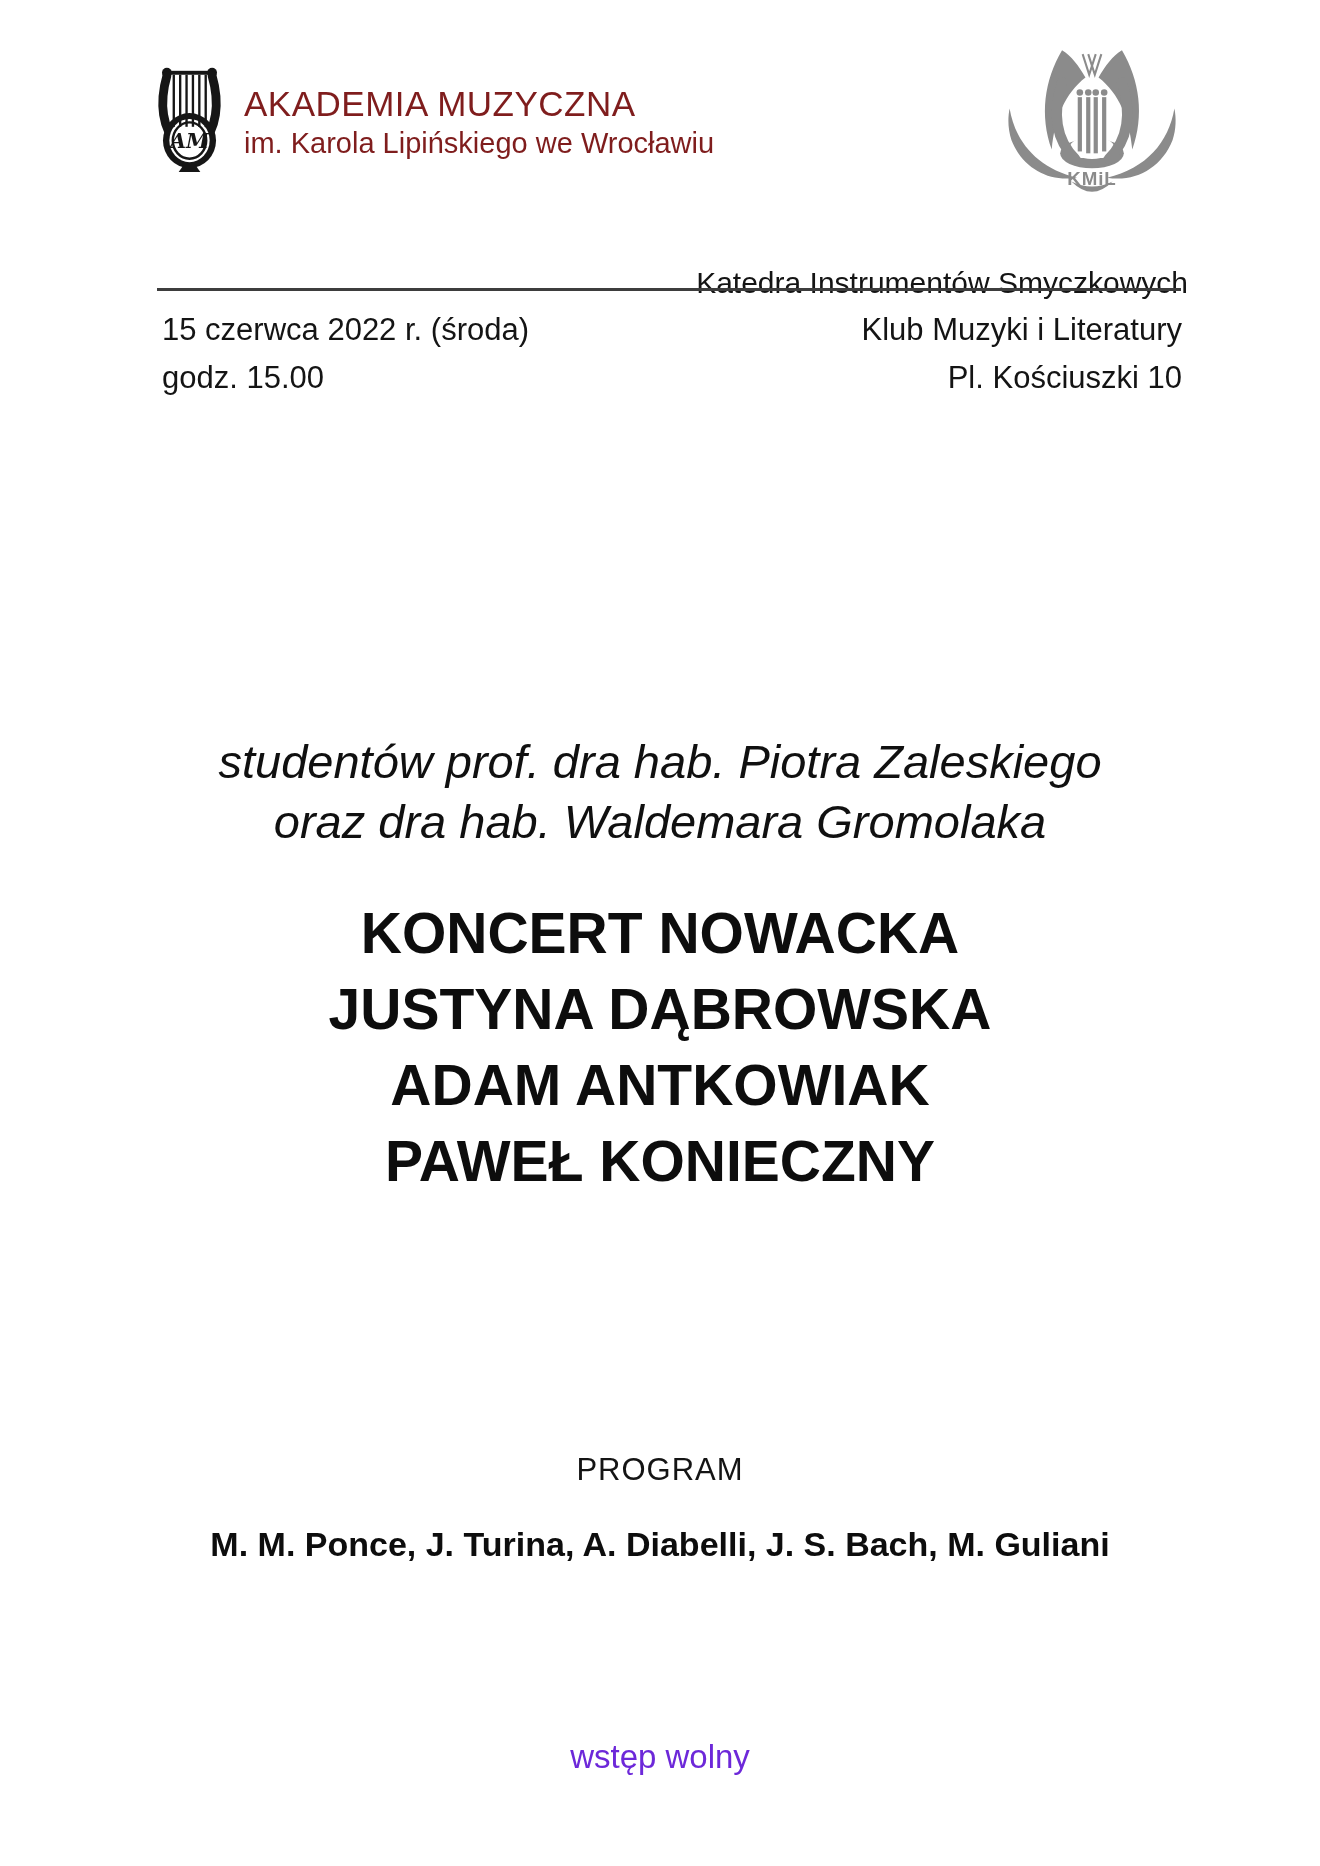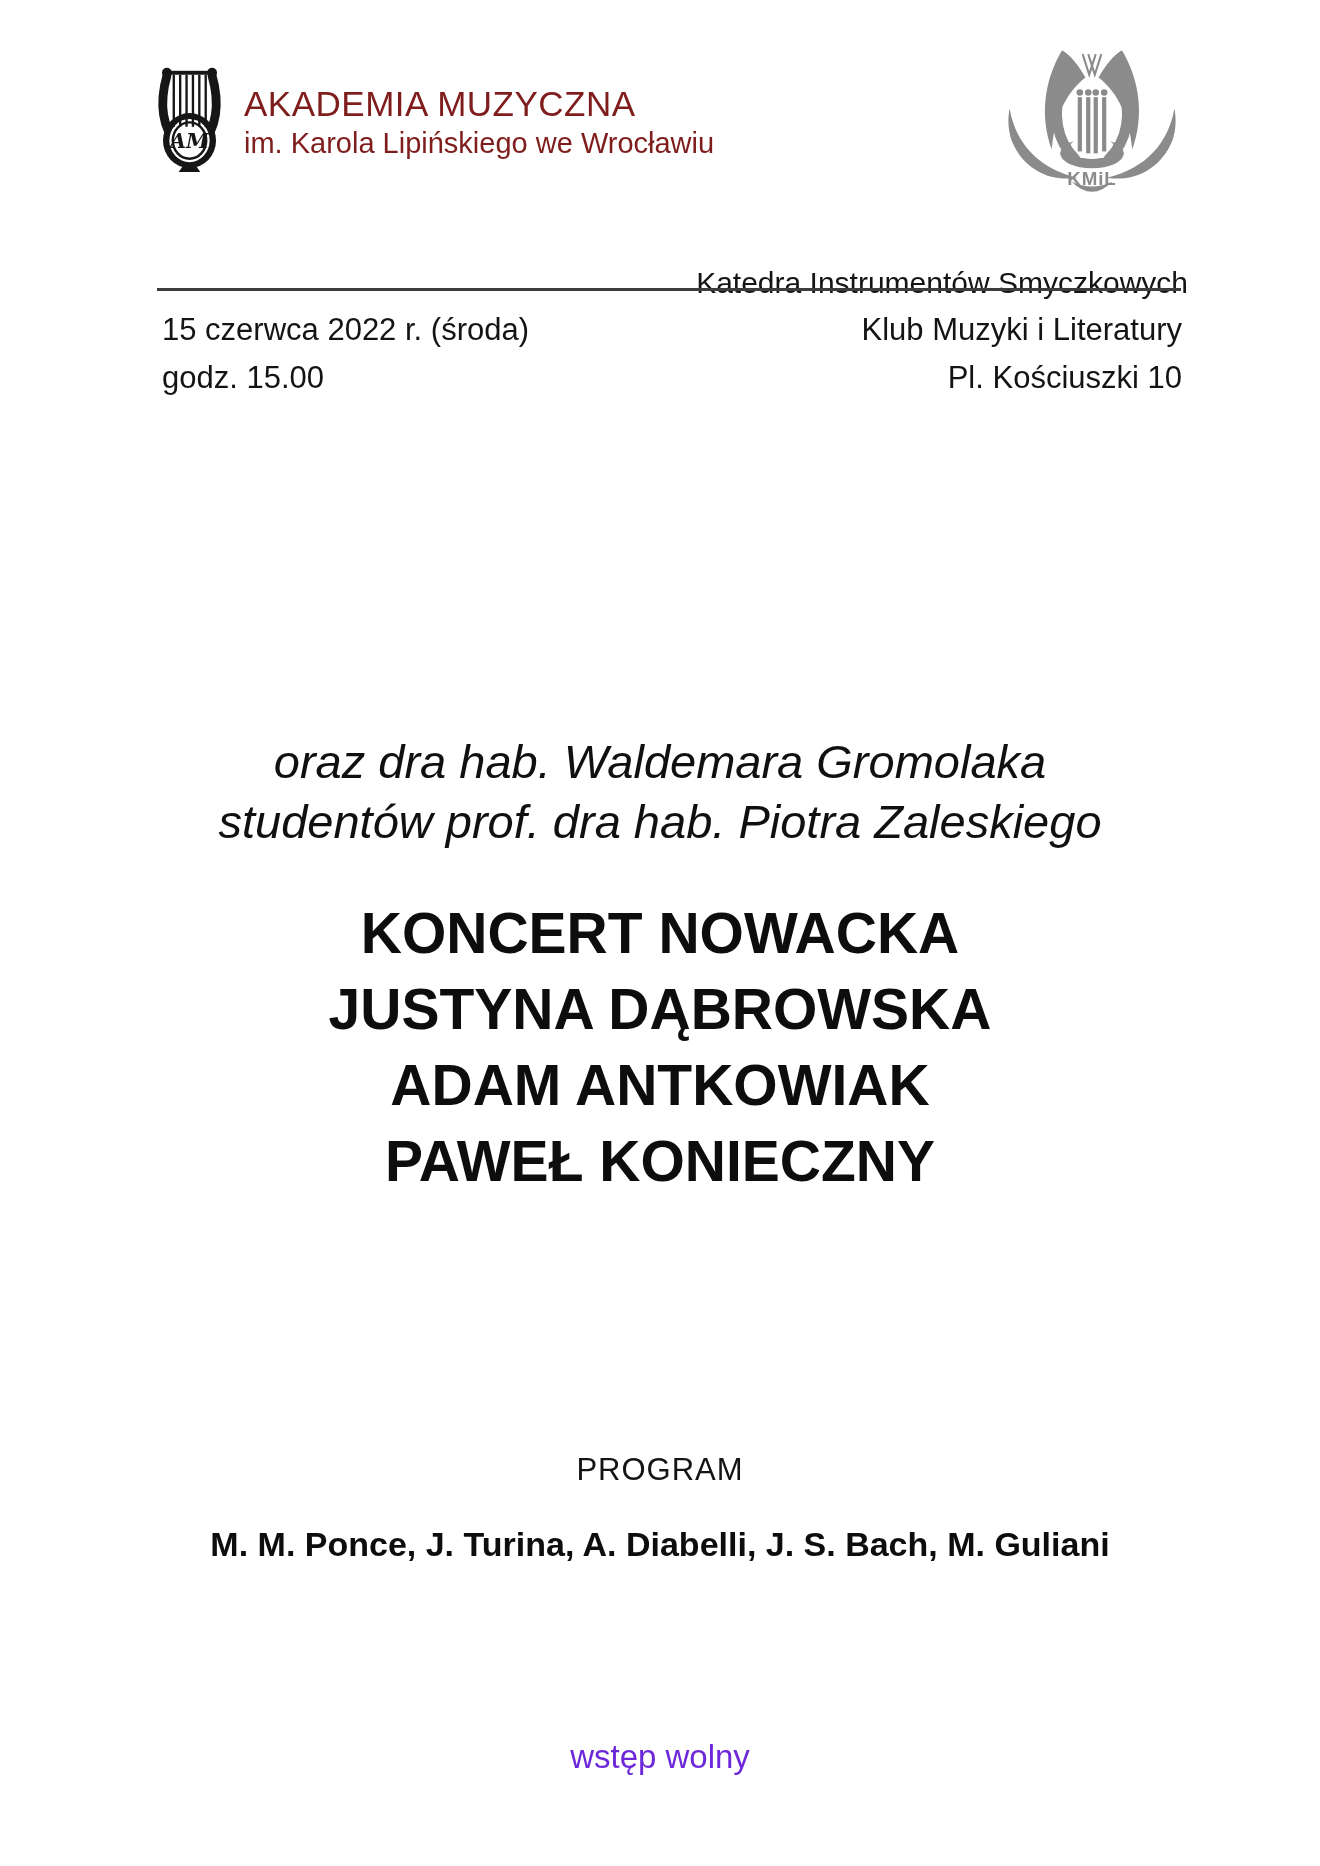--- a/index.html
+++ b/index.html
@@ -152,22 +152,22 @@
       <div>godz. 15.00</div>
     </div>
     <div class="col-right">
       <div>Klub Muzyki i Literatury</div>
       <div>Pl. Kościuszki 10</div>
     </div>
   </div>
 
 
   <div class="subtitle">
+    <div>studentów prof. dra hab. Piotra Zaleskiego</div>
     <div>oraz dra hab. Waldemara Gromolaka</div>
-    <div>studentów prof. dra hab. Piotra Zaleskiego</div>
   </div>
 
   <div class="performers">
     <div>KONCERT NOWACKA</div>
     <div>JUSTYNA DĄBROWSKA</div>
     <div>ADAM ANTKOWIAK</div>
     <div>PAWEŁ KONIECZNY</div>
   </div>
 
   <div class="program-heading">PROGRAM</div>

